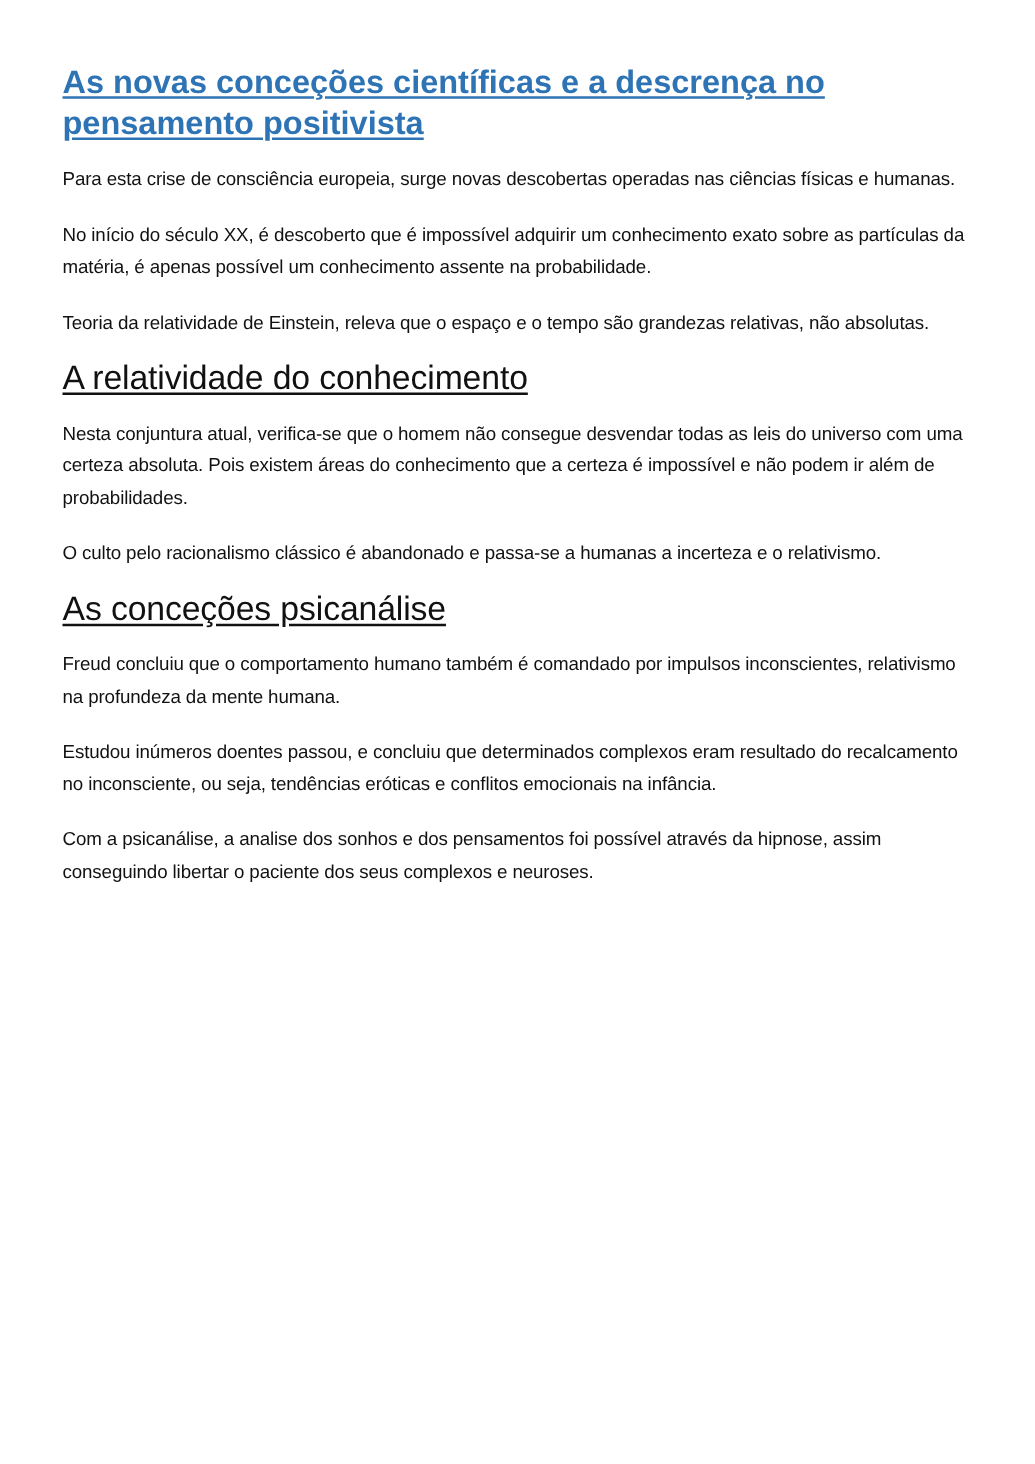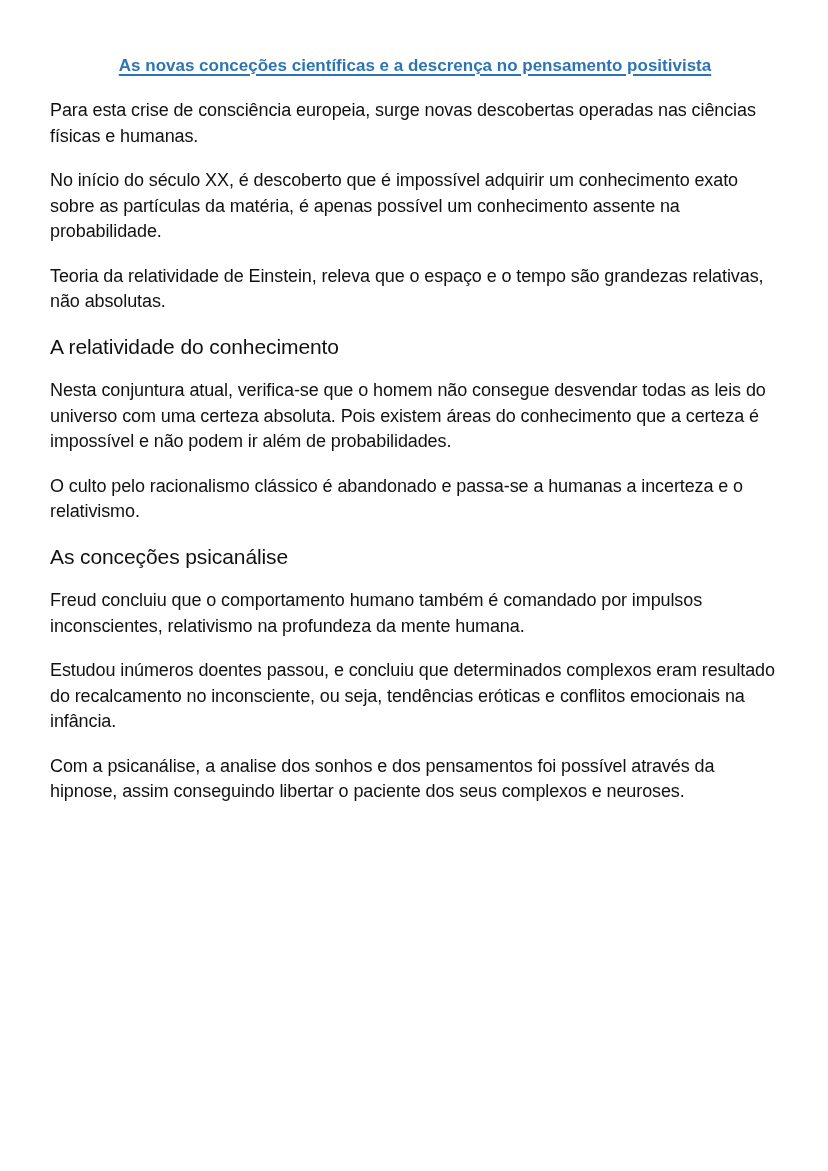--- a/index.html
+++ b/index.html
@@ -17,40 +17,40 @@
       position: absolute;
       left: 50px;
       top: 49px;
       width: 730px;
       font-family: "Liberation Sans", sans-serif;
       color: #111111;
     }
     .title {
       font-family: "Liberation Sans", sans-serif;
       font-weight: bold;
-      font-size: 17px;
+      font-size: 26px;
       line-height: 33px;
       color: #2e74b5;
       text-decoration: underline;
       text-decoration-thickness: 2px;
       text-underline-offset: 3px;
       margin: 0 0 16px 0;
       letter-spacing: 0px;
-      text-align: center;
     }
     .para {
-      font-size: 18px;
+      font-size: 15px;
       line-height: 25.5px;
       margin: 0 0 19px 0;
       letter-spacing: -0.1px;
     }
     .subhead {
-      font-size: 21px;
+      font-size: 27px;
       line-height: 25.5px;
       margin: 0 0 19px 0;
+      text-decoration: underline;
       text-underline-offset: 3px;
       letter-spacing: -0.1px;
     }
   </style>
 </head>
 <body>
 
 <div class="page">
   <h1 class="title">As novas conceções científicas e a descrença no pensamento positivista</h1>
 

